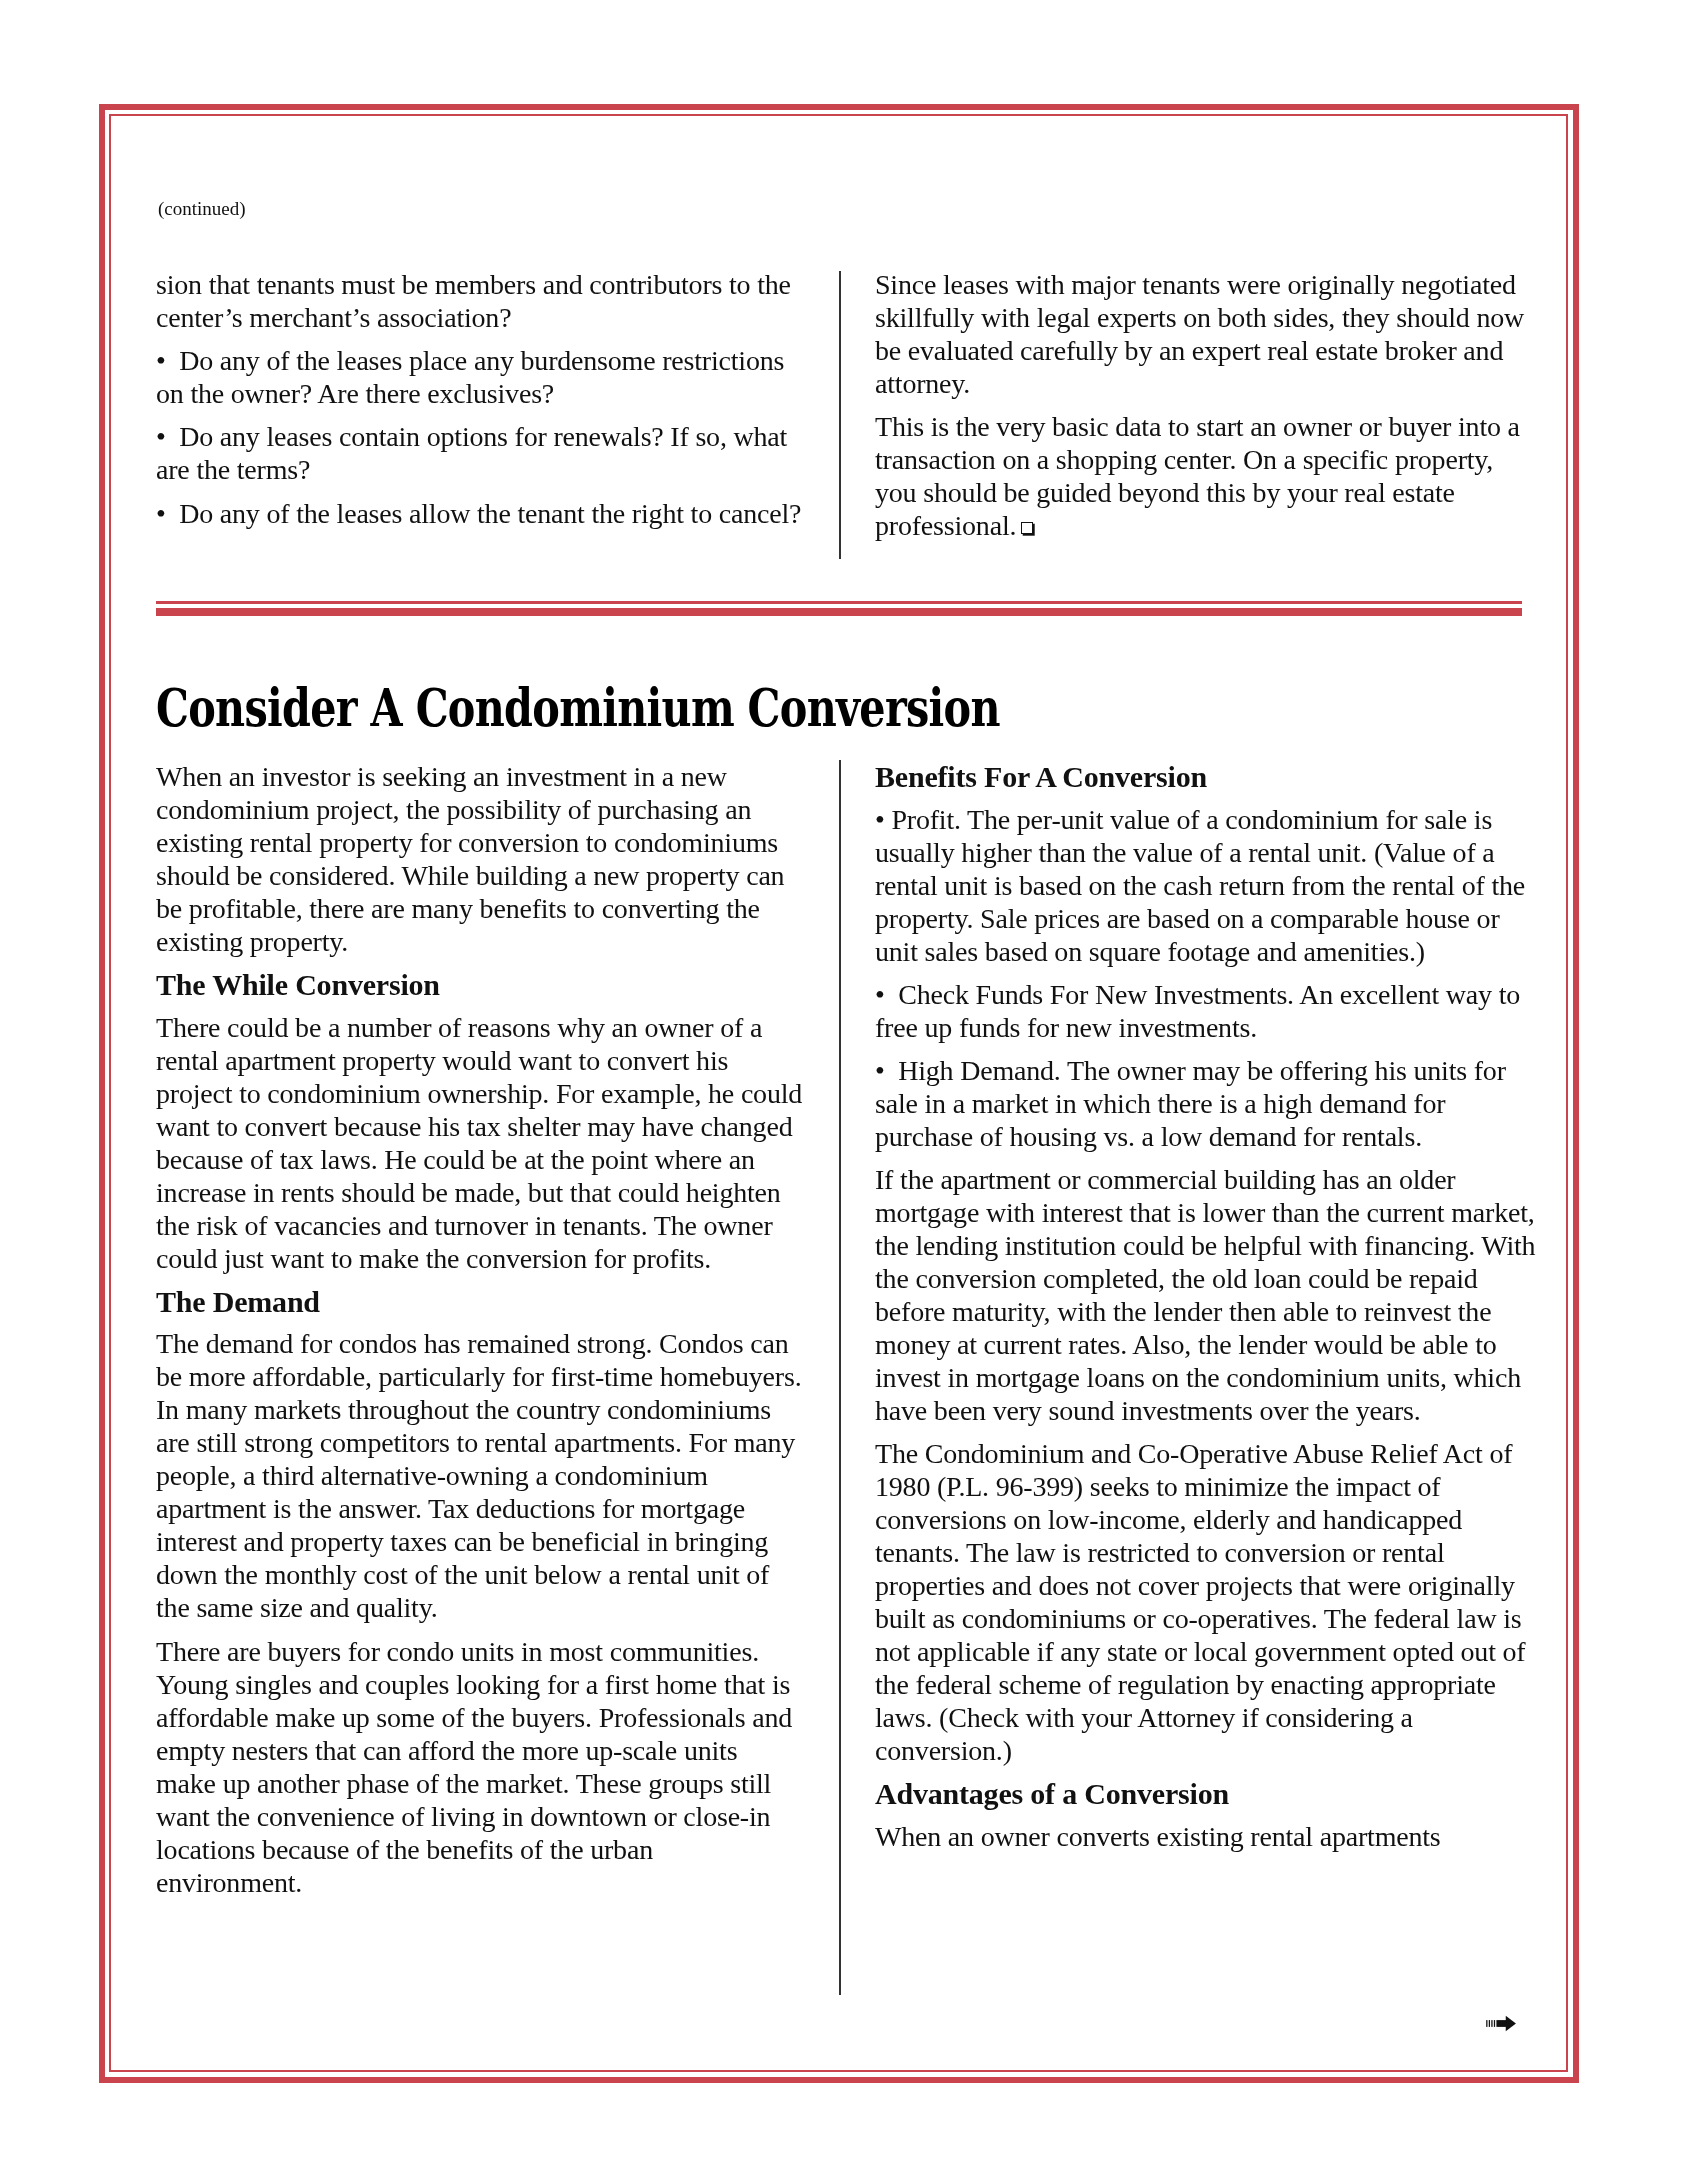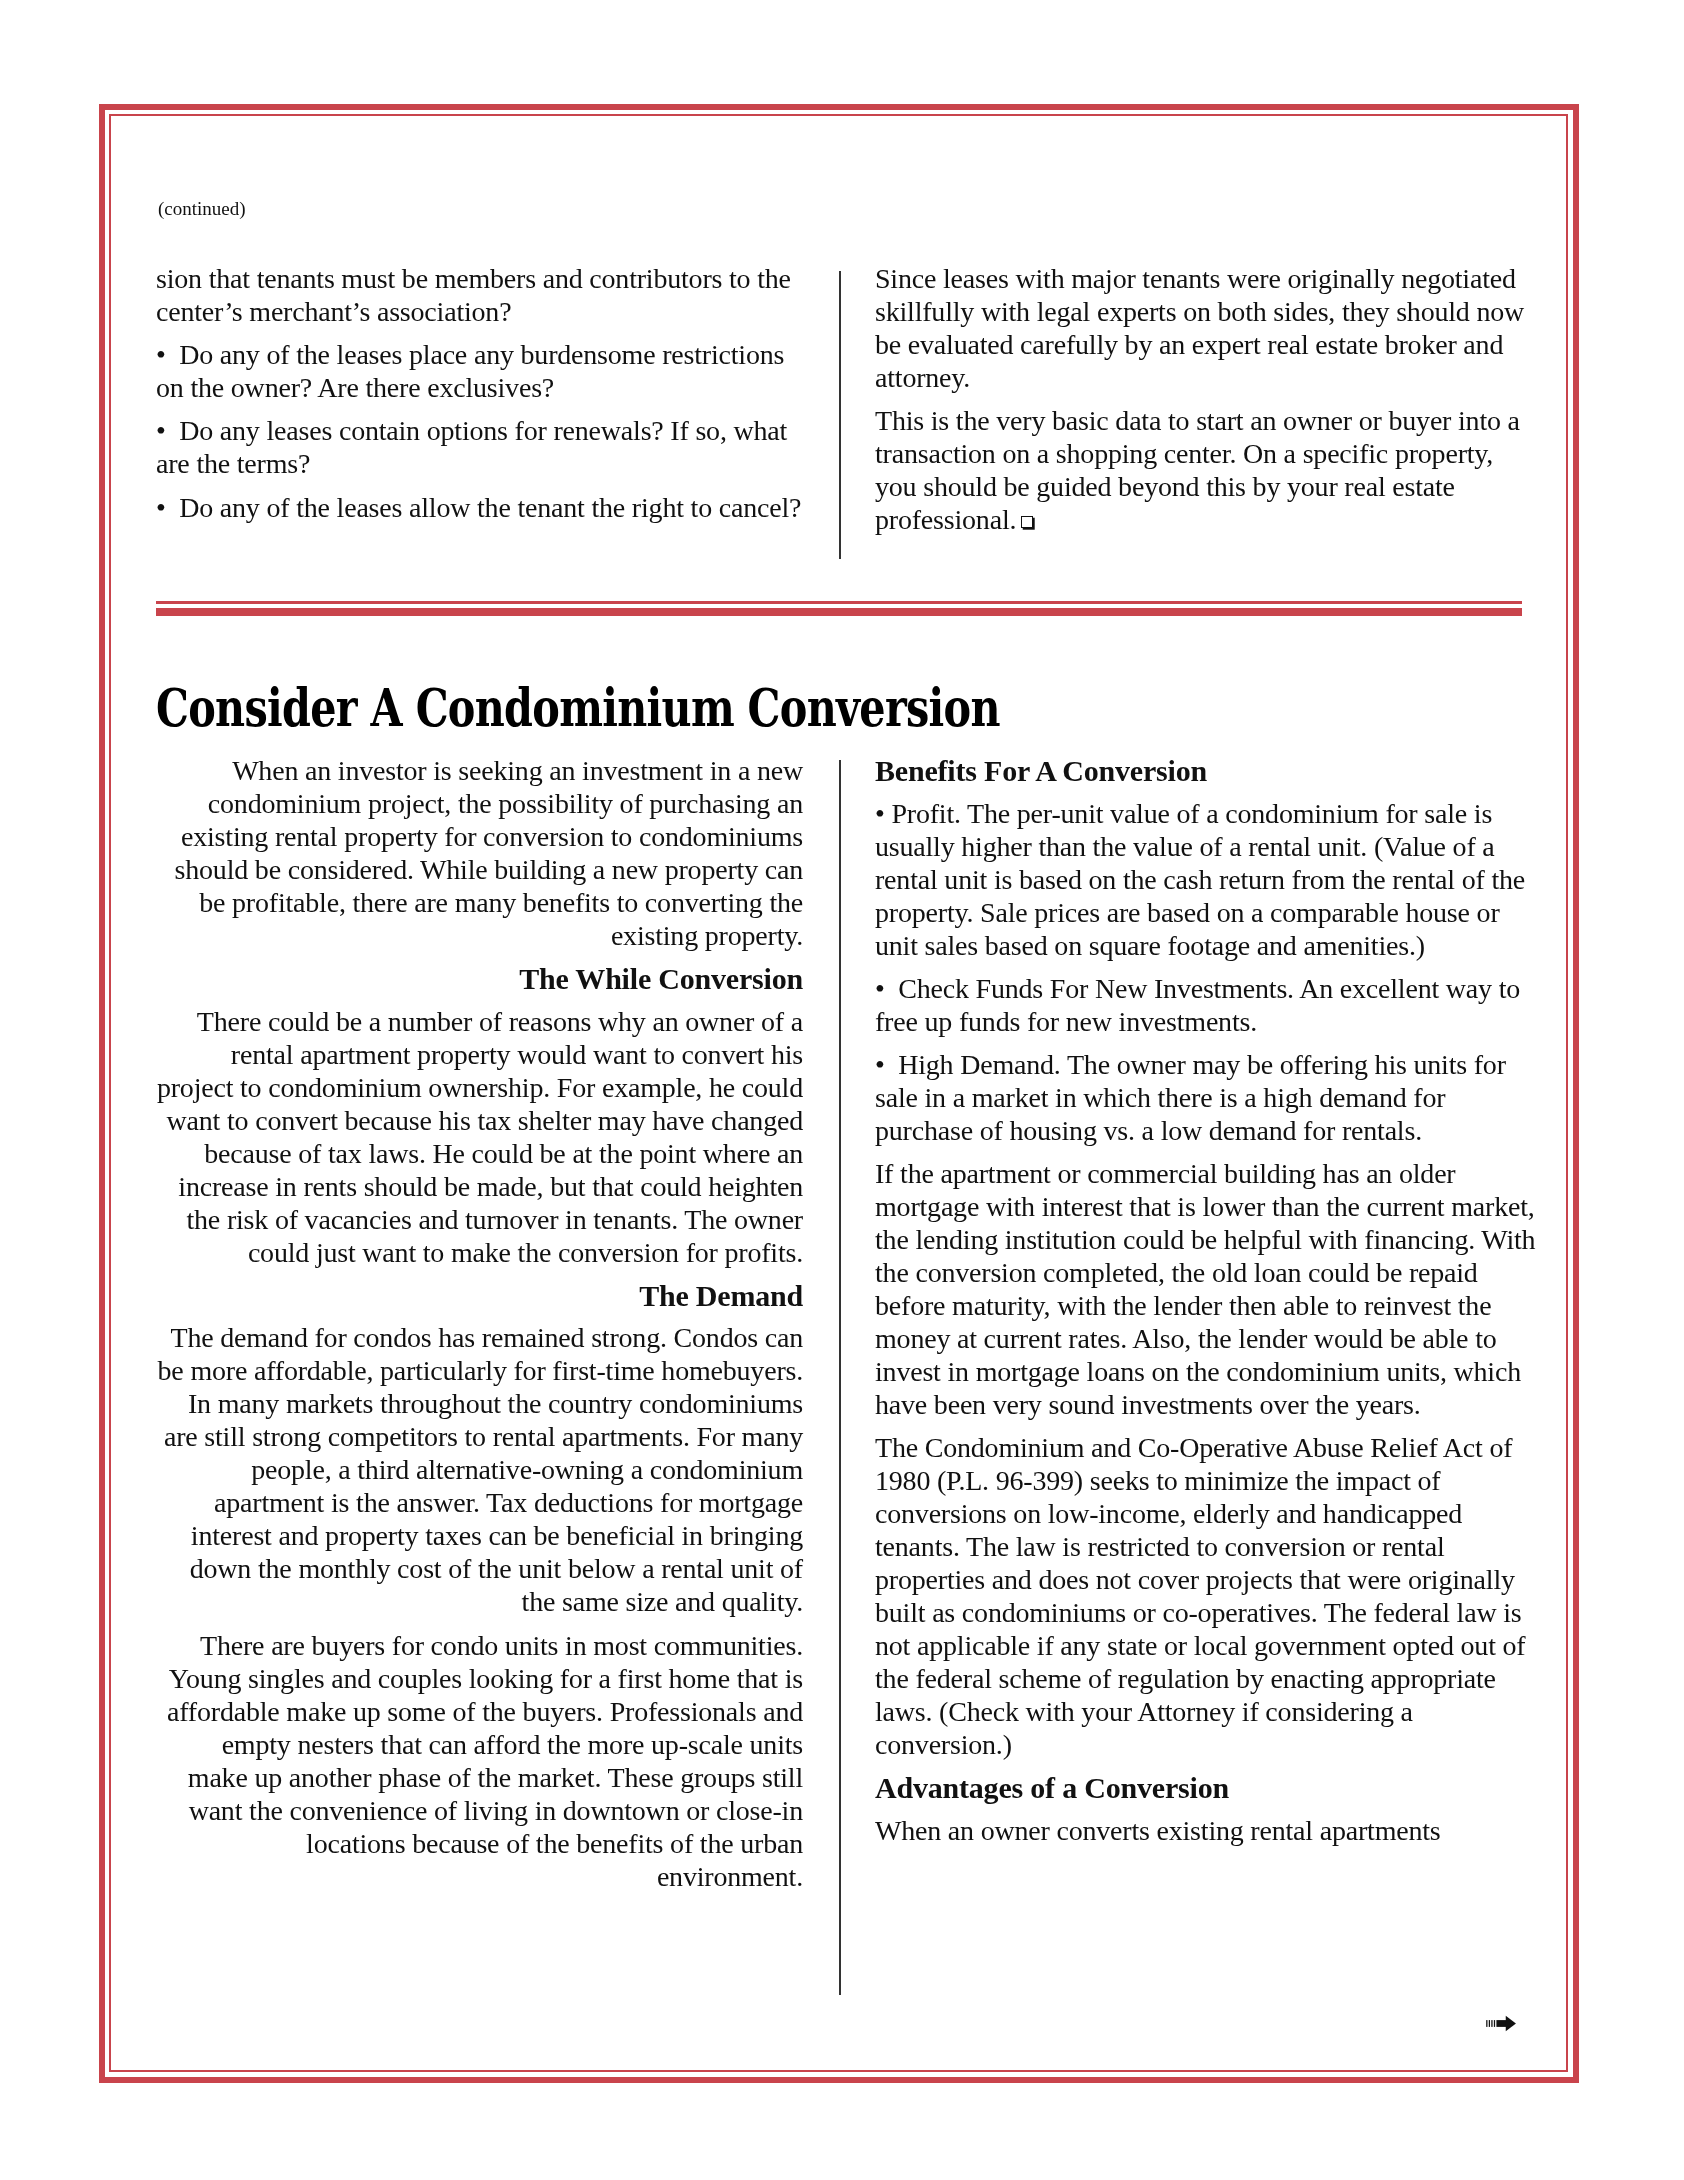--- a/index.html
+++ b/index.html
@@ -40,20 +40,21 @@
     top: 198px;
     font-size: 19px;
     line-height: 22px;
     text-align: right;
   }
   .col {
     position: absolute;
     font-size: 28px;
     line-height: 33px;
     letter-spacing: -0.2px;
+    margin-top: 6px;
   }
   .col p {
     margin: 0 0 10.2px 0;
   }
   .col h3 {
     margin: 0 0 8.5px 0;
     font-size: 30px;
     line-height: 34px;
     font-weight: bold;
   }
@@ -84,21 +85,21 @@
     font-weight: bold;
     font-size: 53px;
     line-height: 60px;
     letter-spacing: -0.9px;
     transform: scaleX(0.78);
     transform-origin: left top;
     color: #000000;
     white-space: nowrap;
   }
 
-  .bottom-left { left: 156px; top: 754px; width: 647px; text-align: right; }
+  .bottom-left { left: 156px; top: 754px; width: 647px; }
   .bottom-right { left: 875px; top: 754px; width: 664px; }
 
   .bullet b { font-weight: normal; }
 
   .eos-icon {
     display: inline-block;
     width: 12px;
     height: 12px;
     border: 1.7px solid #111;
     box-shadow: 1.7px 1.7px 0 #111;

